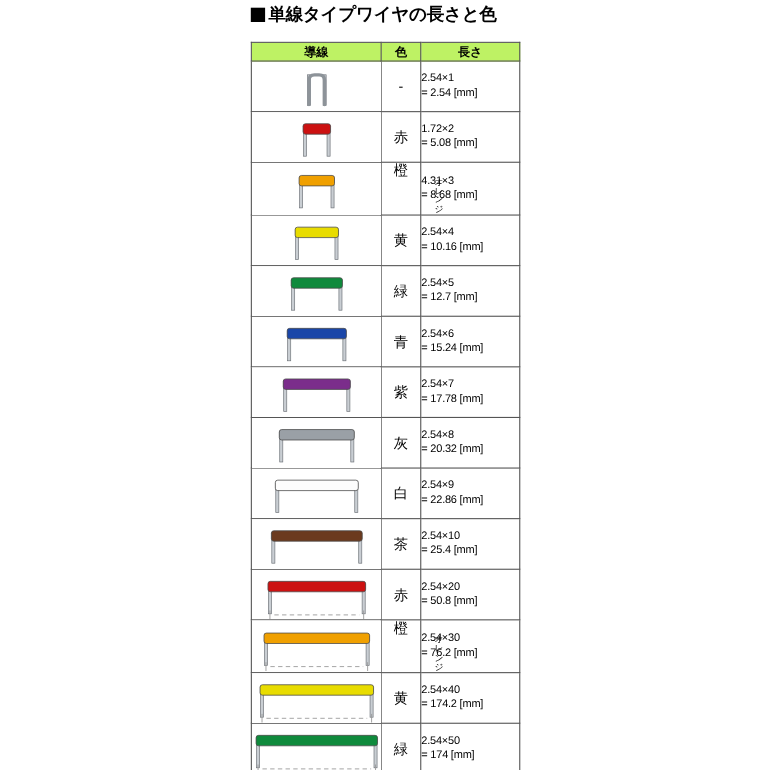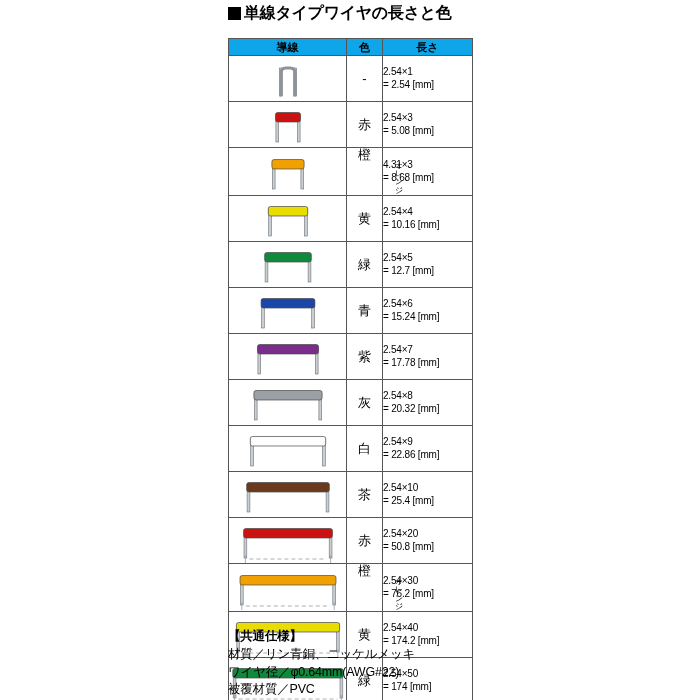--- a/index.html
+++ b/index.html
@@ -46,21 +46,21 @@
     width: 244px;
     border-collapse: collapse;
     table-layout: fixed;
   }
   .wire-table td, .wire-table th {
     border: 1px solid #555;
     padding: 0;
     vertical-align: middle;
   }
   .wire-table thead th {
-    background: #0ea5e9;
+    background: #bef264;
     font-size: 11px;
     font-weight: bold;
     color: #000;
     height: 17px;
     text-align: center;
   }
   .col-wire  { width: 118px; }
   .col-color { width: 36px; }
   .col-len   { width: 90px; }
 
@@ -151,21 +151,21 @@
         <tr>
           <td class="cell-wire">
             <svg class="wire-svg" width="118" height="45" viewBox="0 0 118 45">
               <rect x="46.9" y="12" width="2.8" height="28" fill="#c9ced3" stroke="#6b7076" stroke-width="0.6"></rect>
               <rect x="68.3" y="12" width="2.8" height="28" fill="#c9ced3" stroke="#6b7076" stroke-width="0.6"></rect>
               <rect x="46.5" y="10.5" width="25" height="9.5" rx="2.2" fill="#cc1111" stroke="#4a4a4a" stroke-width="0.7"></rect>
             </svg>
           </td>
           <td class="cell-color"><span>赤</span></td>
           <td class="cell-len">
-            <div>2.54×3</div>
+            <div>1.72×2</div>
             <div>= 5.08 [mm]</div>
           </td>
         </tr>
         <tr>
           <td class="cell-wire">
             <svg class="wire-svg" width="118" height="45" viewBox="0 0 118 45">
               <rect x="43.300000000000004" y="12" width="2.8" height="28" fill="#c9ced3" stroke="#6b7076" stroke-width="0.6"></rect>
               <rect x="71.89999999999999" y="12" width="2.8" height="28" fill="#c9ced3" stroke="#6b7076" stroke-width="0.6"></rect>
               <rect x="42.900000000000006" y="10.5" width="32.2" height="9.5" rx="2.2" fill="#f0a000" stroke="#4a4a4a" stroke-width="0.7"></rect>
             </svg>
@@ -338,20 +338,14 @@
           </td>
           <td class="cell-color"><span>緑</span></td>
           <td class="cell-len">
             <div>2.54×50</div>
             <div>= 174 [mm]</div>
           </td>
         </tr>
       </tbody>
   </table>
 
-  <div class="spec">
-    <div class="hdr">【共通仕様】</div>
-    <div>材質／リン青銅、ニッケルメッキ</div>
-    <div>ワイヤ径／φ0.64mm(AWG#22)</div>
-    <div>被覆材質／PVC</div>
-  </div>
 
 </div>
 
 </body></html>

